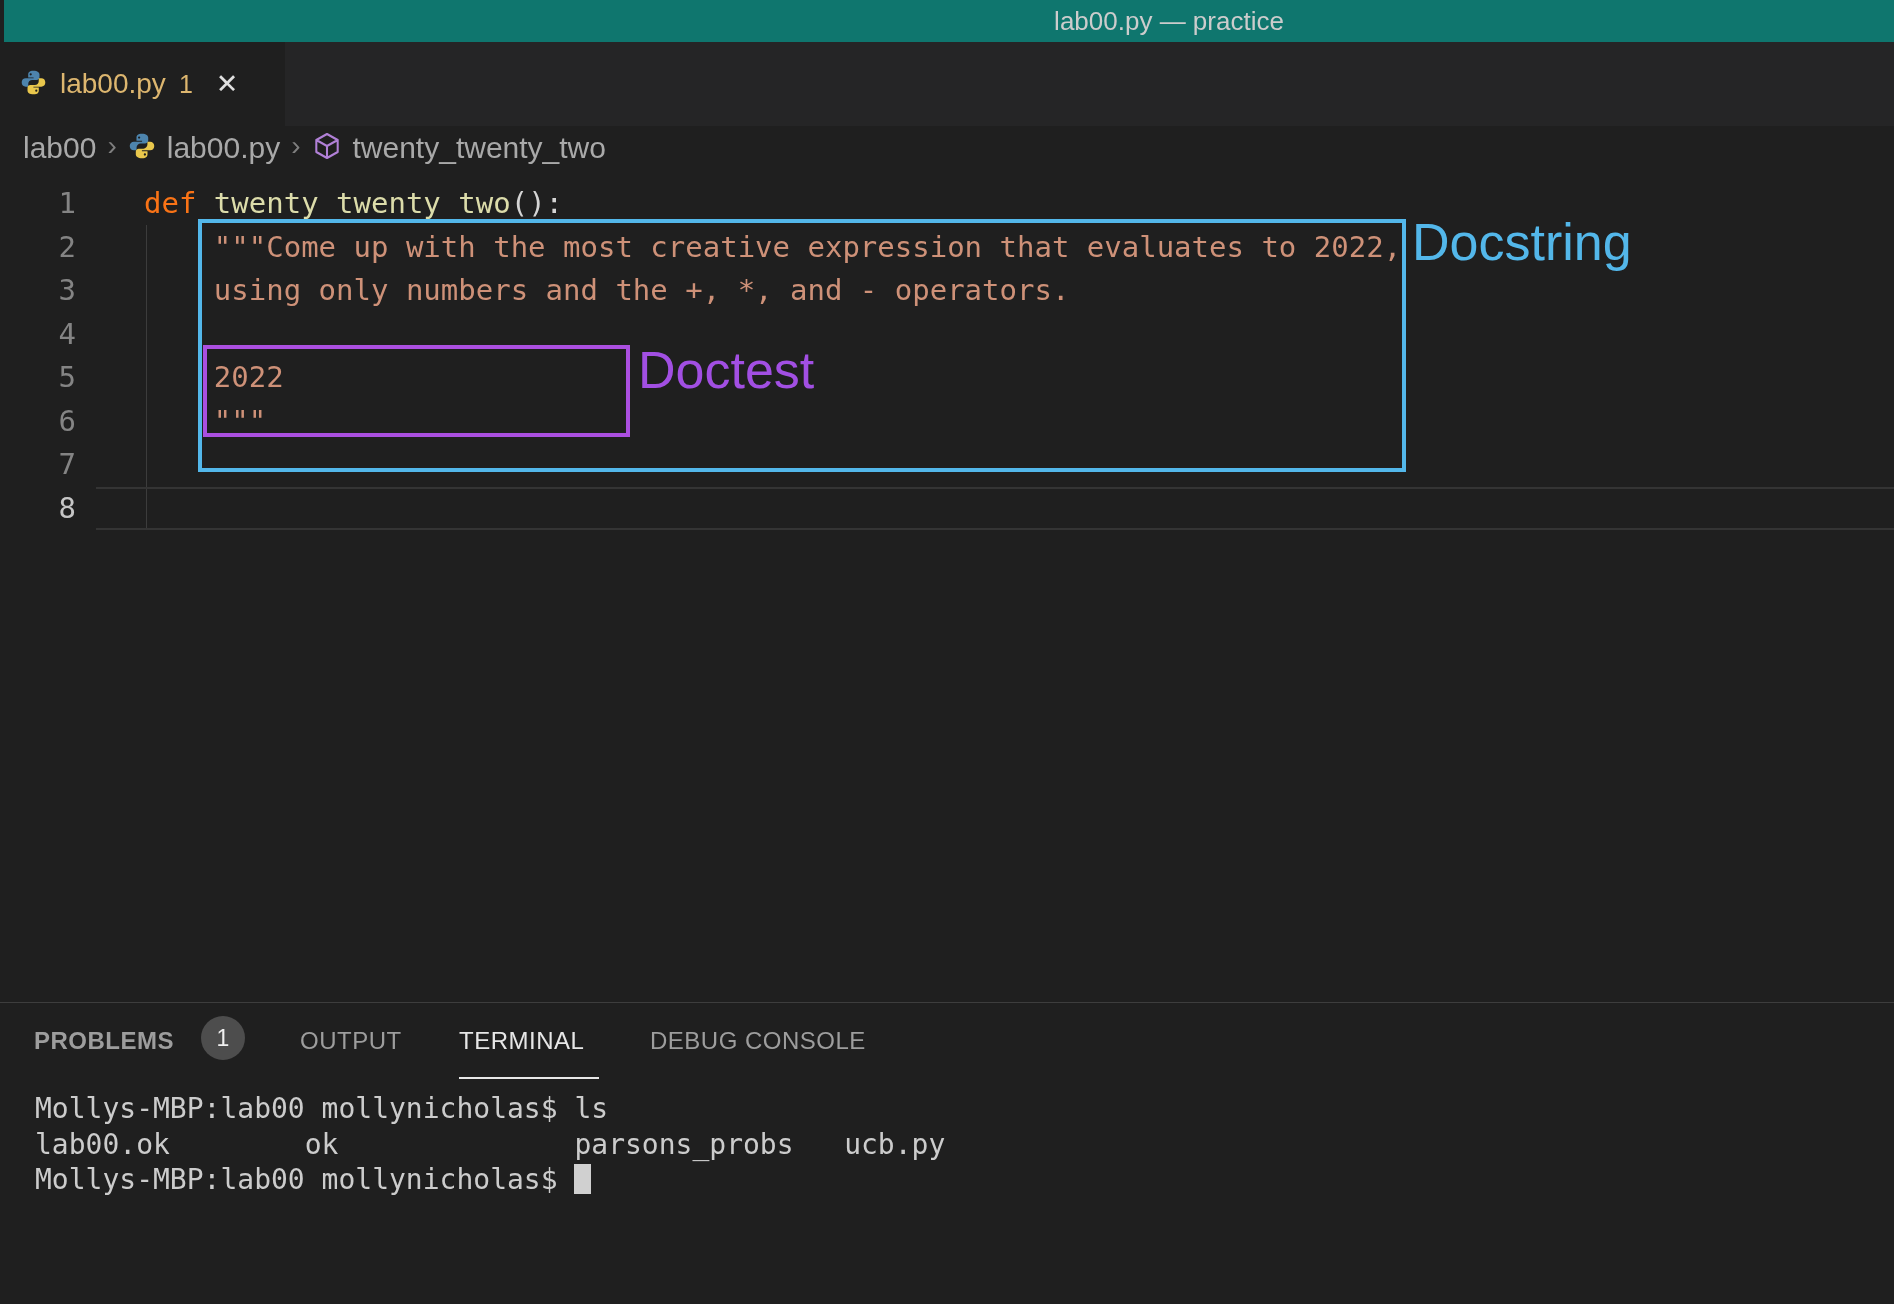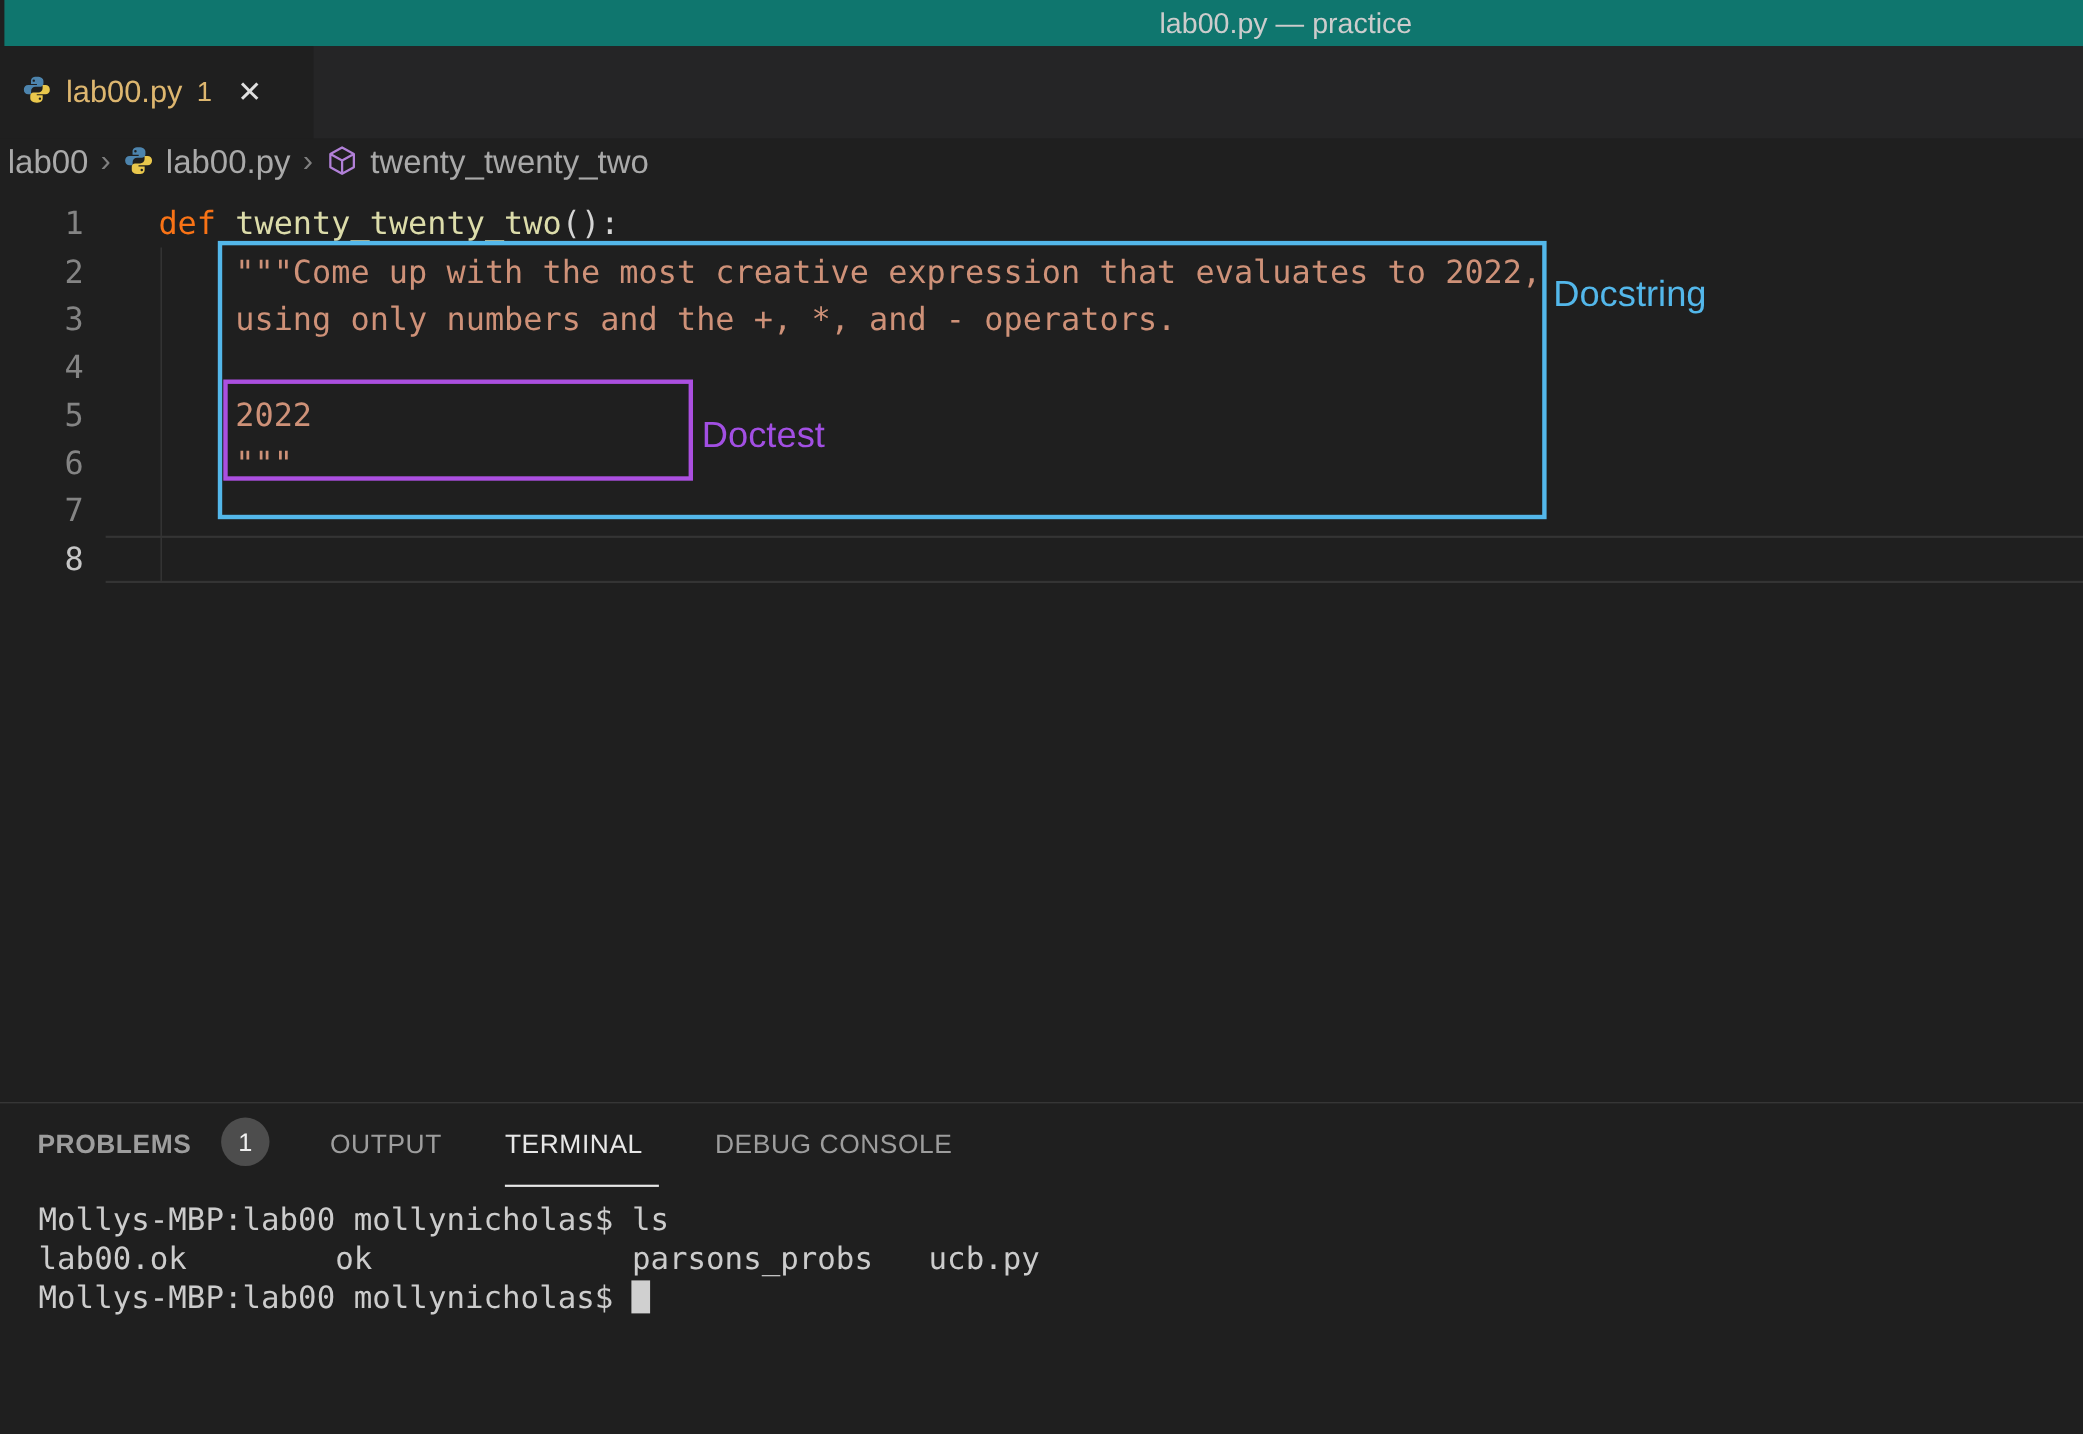--- a/index.html
+++ b/index.html
@@ -32,21 +32,21 @@
     display: flex; align-items: center; padding-left: 20px; gap: 13px;
   }
   .tab-label { font-size: 28px; color: #ddb66f; }
   .tab-badge { font-size: 25px; color: #ddb66f; }
   .tab-close { font-size: 27px; color: #e0e0e0; margin-left: 10px; cursor: pointer; }
 
   
   .breadcrumbs {
     position: absolute; left: 0; top: 126px; width: 1894px; height: 44px;
     background: #1f1f1f;
-    display: flex; align-items: center; padding-left: 7px; gap: 11px;
+    display: flex; align-items: center; padding-left: 23px; gap: 11px;
   }
   .crumb { font-size: 30px; color: #a9a9a9; white-space: nowrap; }
   .crumb-chevron { font-size: 28px; color: #7f7f7f; transform: translateY(-2px); }
 
   
   .editor {
     position: absolute; left: 0; top: 170px; width: 1894px; height: 832px;
     background: #1f1f1f;
     font-family: "DejaVu Sans Mono", monospace;
   }
@@ -85,23 +85,22 @@
   .anno-box { position: absolute; pointer-events: none; }
   .docstring-box {
     left: 198px; top: 49px; width: 1208px; height: 253px;
     border: 4px solid #53b7ea;
   }
   .doctest-box {
     left: 203px; top: 175px; width: 427px; height: 92px;
     border: 4px solid #ab4fe0;
   }
   .anno-label {
-    position: absolute; font-size: 33px; white-space: nowrap;
+    position: absolute; font-size: 52px; white-space: nowrap;
     font-family: "Liberation Sans", sans-serif;
-    margin-top: 36px;
   }
   .docstring-label { left: 1412px; top: 42px; color: #53b7ea; }
   .doctest-label   { left: 638px;  top: 170px; color: #a24fe3; }
 
   
   .panel {
     position: absolute; left: 0; top: 1002px; width: 1894px; height: 302px;
     background: #1f1f1f; border-top: 1px solid #3d3d3d;
   }
   .panel-tab {

